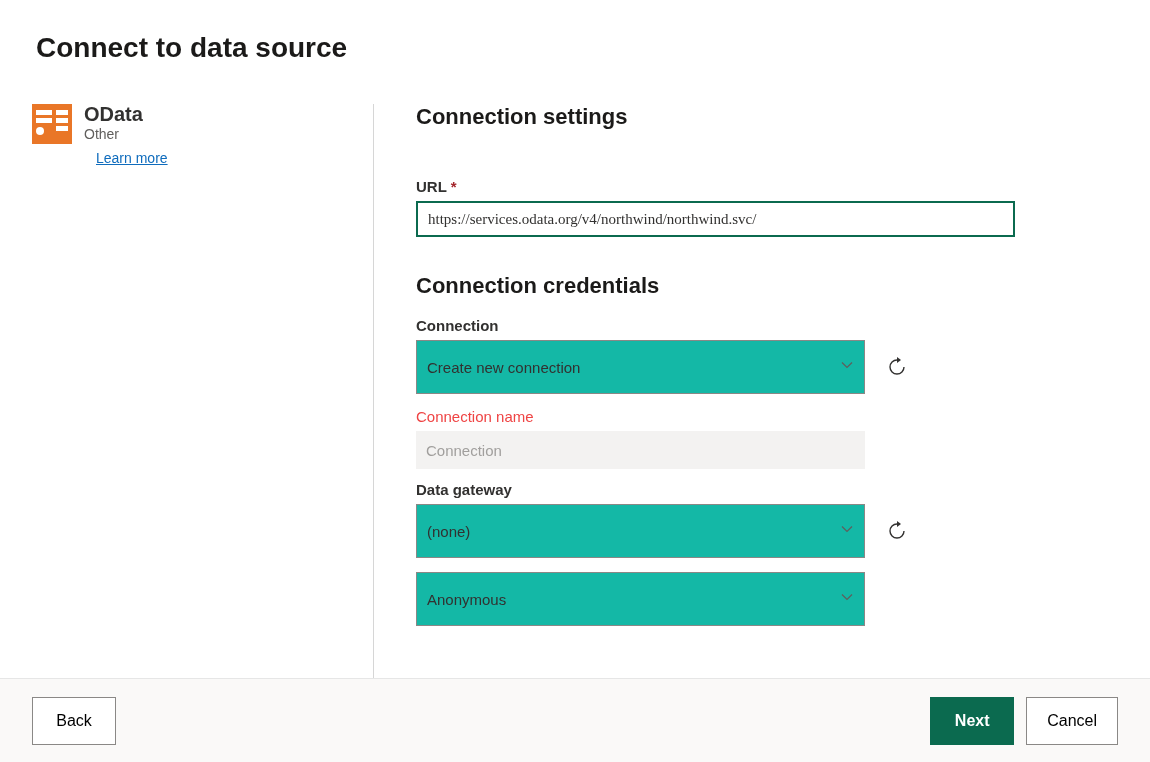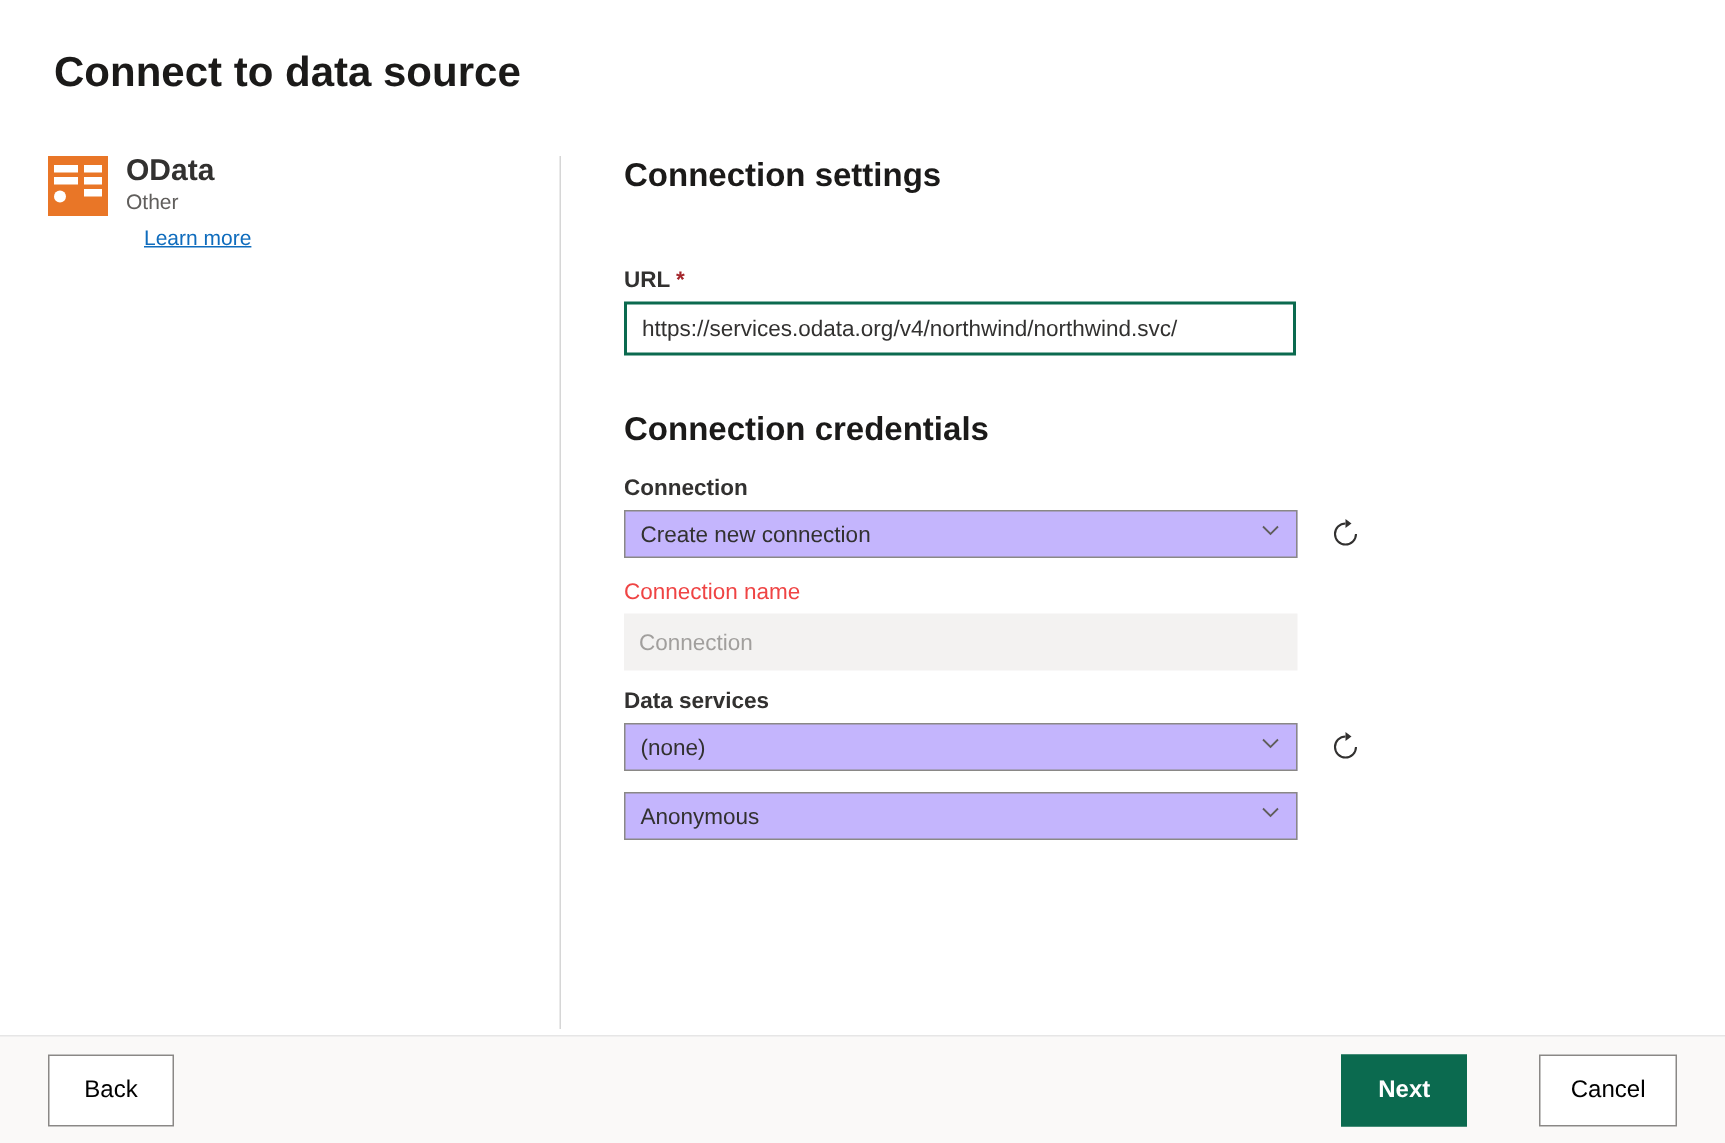--- a/index.html
+++ b/index.html
@@ -78,43 +78,43 @@
       margin-bottom: 6px;
     }
     .field-label.disabled {
       color: #ef4444;
       font-weight: 400;
     }
     .req {
       color: #a4262c;
     }
     .text-input {
-      width: 448px;
+      width: 599px;
       height: 36px;
       border: 2px solid #0b6a4f;
       padding: 0 10px;
       font-size: 15px;
       color: #323130;
-      font-family: Liberation Sans, sans-serif;
+      font-family: Liberation Serif, serif;
       outline: none;
     }
     .select-wrap {
       display: flex;
       align-items: center;
       gap: 20px;
       margin-bottom: 14px;
     }
     .select {
       width: 449px;
-      height: 32px;
+      height: 54px;
       border: 1px solid #8a8886;
       padding: 0 36px 0 10px;
       font-size: 15px;
       color: #323130;
-      background: #c4b5fd;
+      background: #14b8a6;
       position: relative;
       display: flex;
       align-items: center;
       cursor: pointer;
     }
     .select .chevron {
       position: absolute;
       right: 10px;
       top: 50%;
       transform: translateY(-50%);
@@ -136,27 +136,26 @@
       cursor: pointer;
       display: flex;
       align-items: center;
       justify-content: center;
     }
     .footer {
       position: absolute;
       bottom: 0;
       left: 0;
       right: 0;
-      height: 72px;
+      height: 84px;
       border-top: 1px solid #e6e6e6;
       background: #faf9f8;
       display: flex;
       align-items: center;
       padding: 0 32px;
-      gap: 36px;
     }
     .btn {
       height: 48px;
       padding: 0 20px;
       font-size: 16px;
       border: 1px solid #8a8886;
       background: #fff;
       cursor: pointer;
       font-family: inherit;
       min-width: 84px;
@@ -224,21 +223,21 @@
         <svg width="20" height="20" viewBox="0 0 20 20">
           <path d="M10 3 a7 7 0 1 0 7 7" stroke="#323130" stroke-width="1.4" fill="none"></path>
           <path d="M10 0 L10 6 L14 3 Z" fill="#323130"></path>
         </svg>
       </div>
     </div>
 
     <div class="field-label disabled">Connection name</div>
     <div class="disabled-input">Connection</div>
 
-    <div class="field-label">Data services</div>
+    <div class="field-label">Data gateway</div>
     <div class="select-wrap">
       <div class="select">
         <span>(none)</span>
         <span class="chevron">
           <svg width="14" height="14" viewBox="0 0 14 14">
               <path d="M2 4 L7 9 L12 4" stroke="#605e5c" stroke-width="1.2" fill="none"></path>
             </svg>
         </span>
       </div>
       <div class="refresh-btn">

